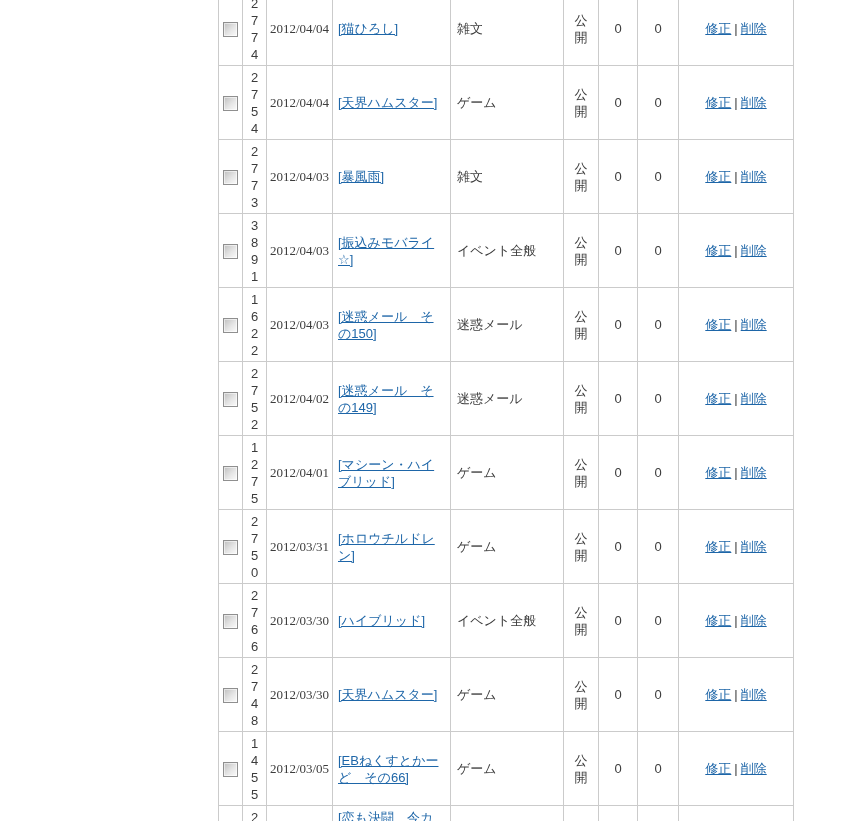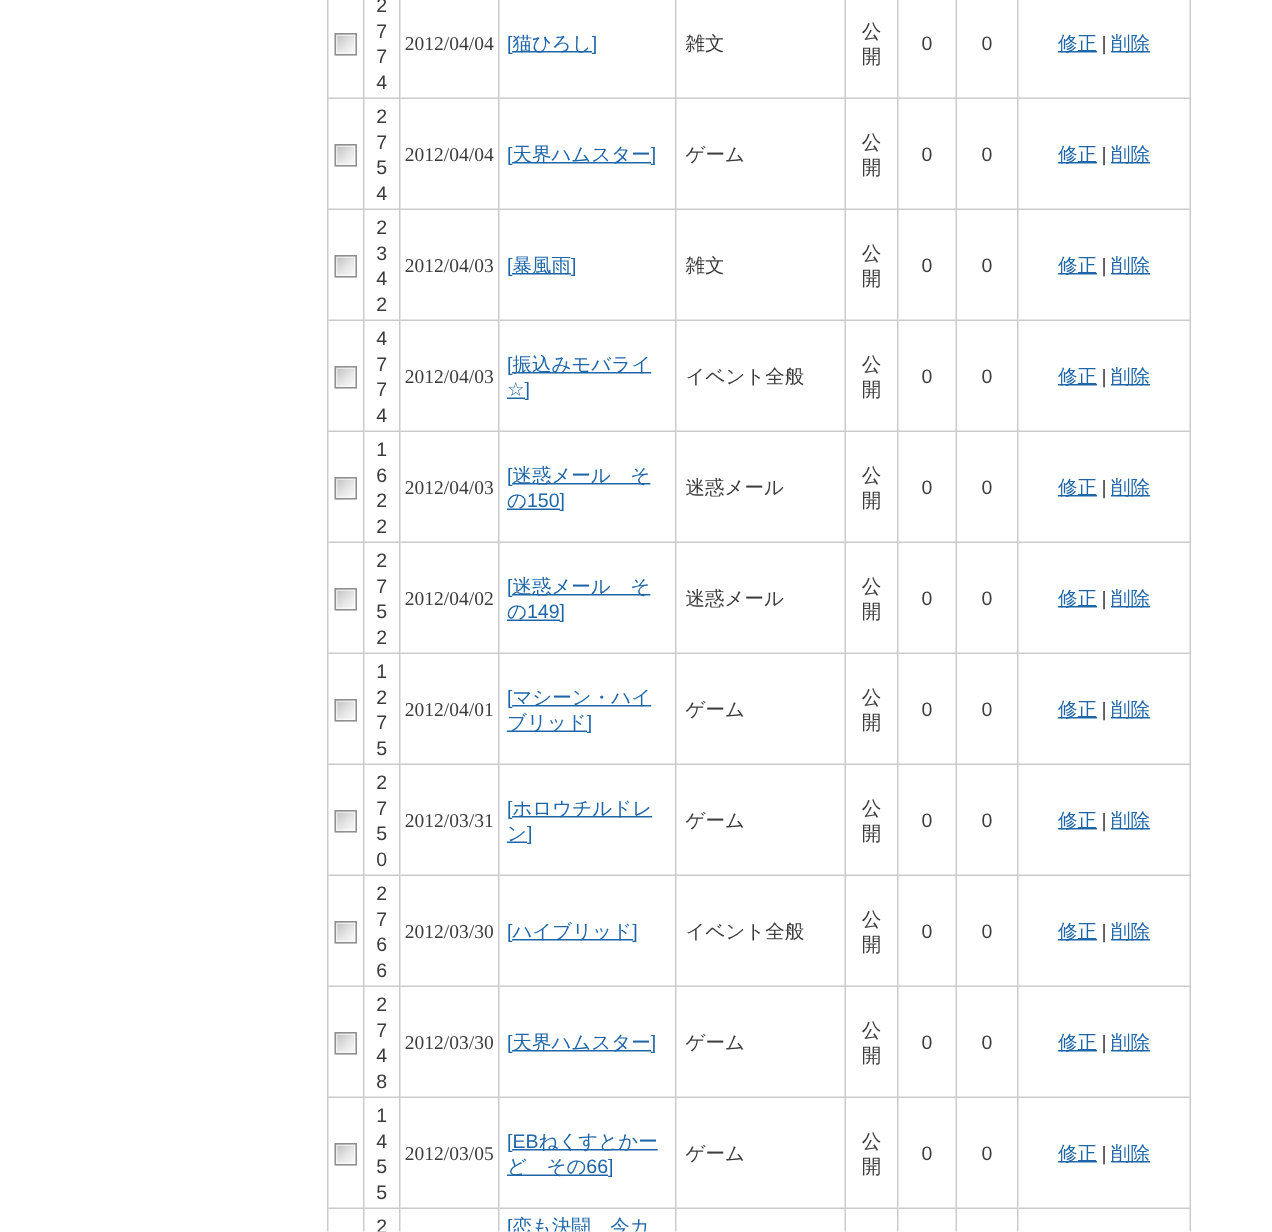--- a/index.html
+++ b/index.html
@@ -128,21 +128,21 @@
     </td>
     <td class="c-act">
       <a class="link" href="#">修正</a><span class="sep">|</span><a class="link" href="#">削除</a>
     </td>
   </tr>
       <tr>
     <td class="c-cb">
       <span class="checkbox"></span>
     </td>
     <td class="c-id">
-      <span class="stack id">2342</span>
+      <span class="stack id">2773</span>
     </td>
     <td class="c-date">
       <span class="stack date">2012/04/03</span>
     </td>
     <td class="c-title">
       <a class="link" href="#">[暴風雨]</a>
     </td>
     <td class="c-cat">
       <span>雑文</span>
     </td>
@@ -157,21 +157,21 @@
     </td>
     <td class="c-act">
       <a class="link" href="#">修正</a><span class="sep">|</span><a class="link" href="#">削除</a>
     </td>
   </tr>
       <tr>
     <td class="c-cb">
       <span class="checkbox"></span>
     </td>
     <td class="c-id">
-      <span class="stack id">4774</span>
+      <span class="stack id">3891</span>
     </td>
     <td class="c-date">
       <span class="stack date">2012/04/03</span>
     </td>
     <td class="c-title">
       <a class="link" href="#">[振込みモバライ☆]</a>
     </td>
     <td class="c-cat">
       <span>イベント全般</span>
     </td>

